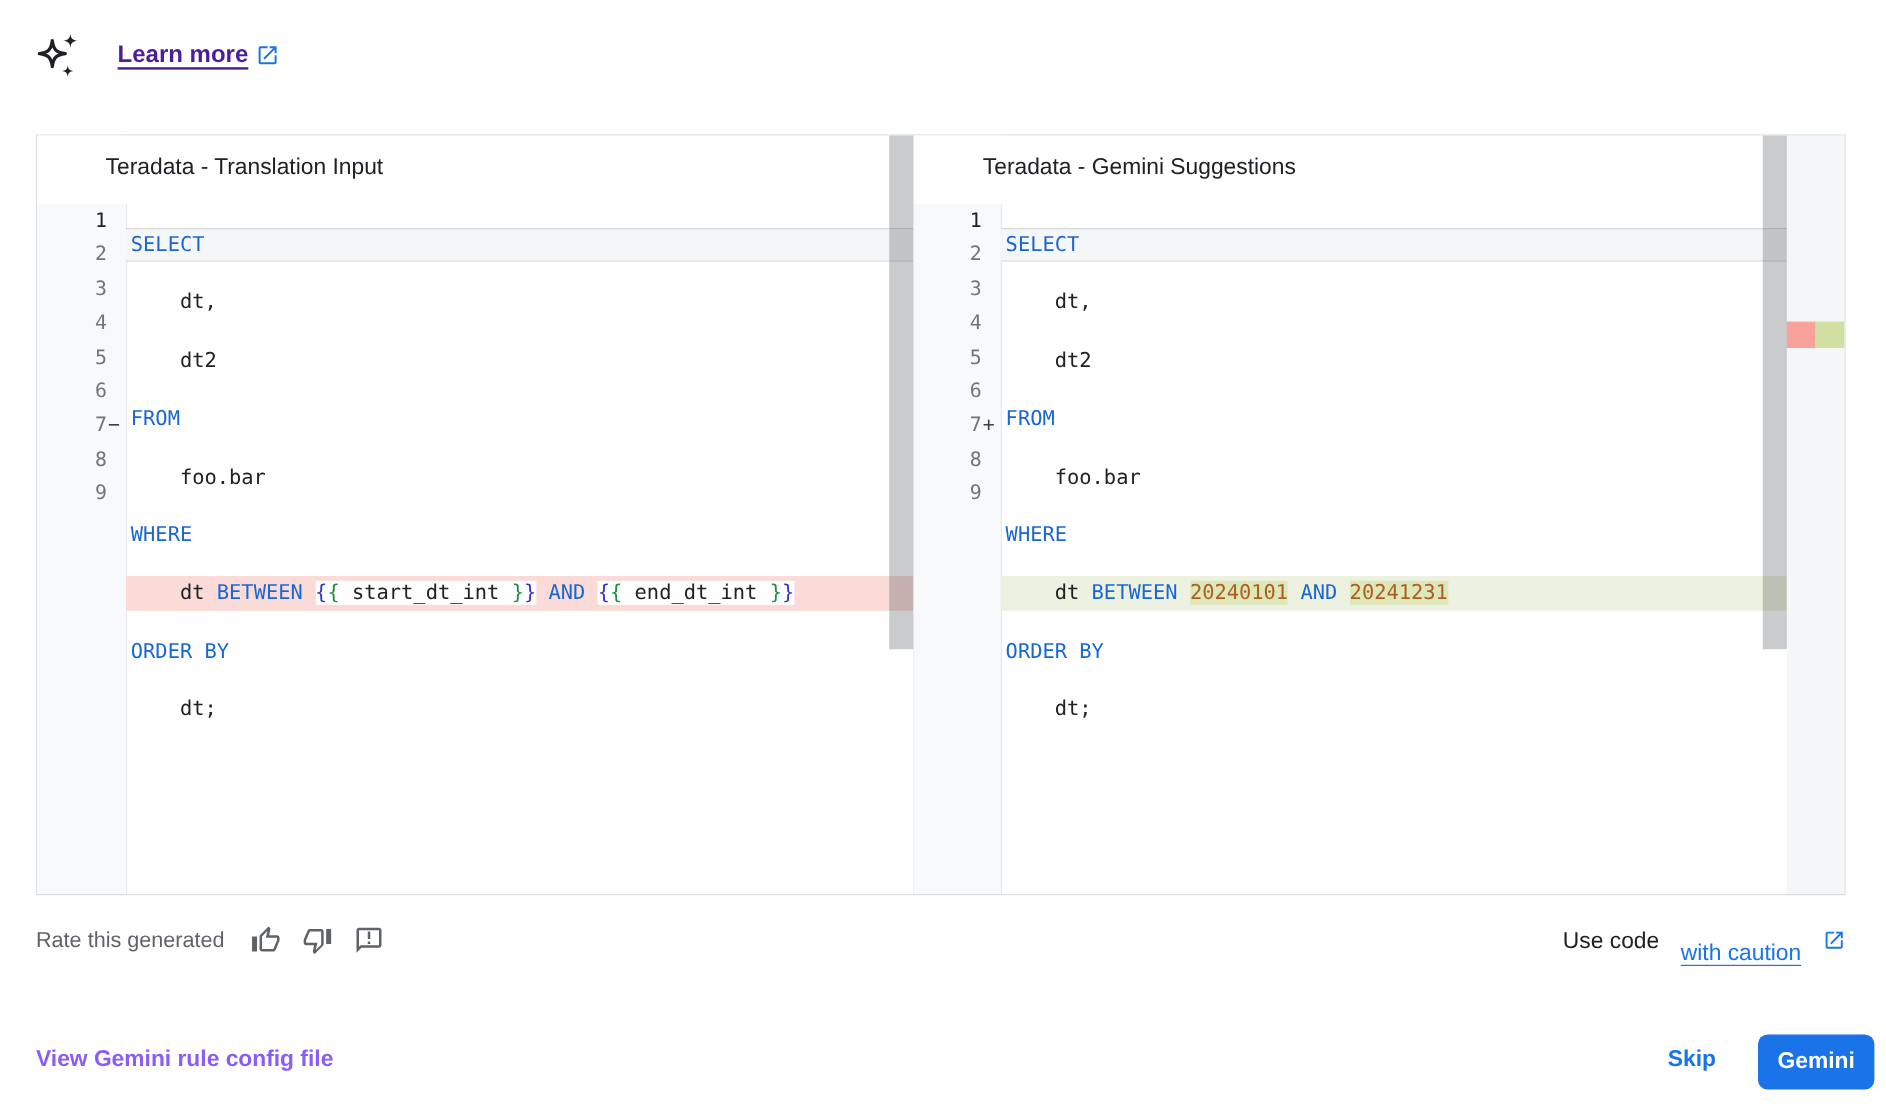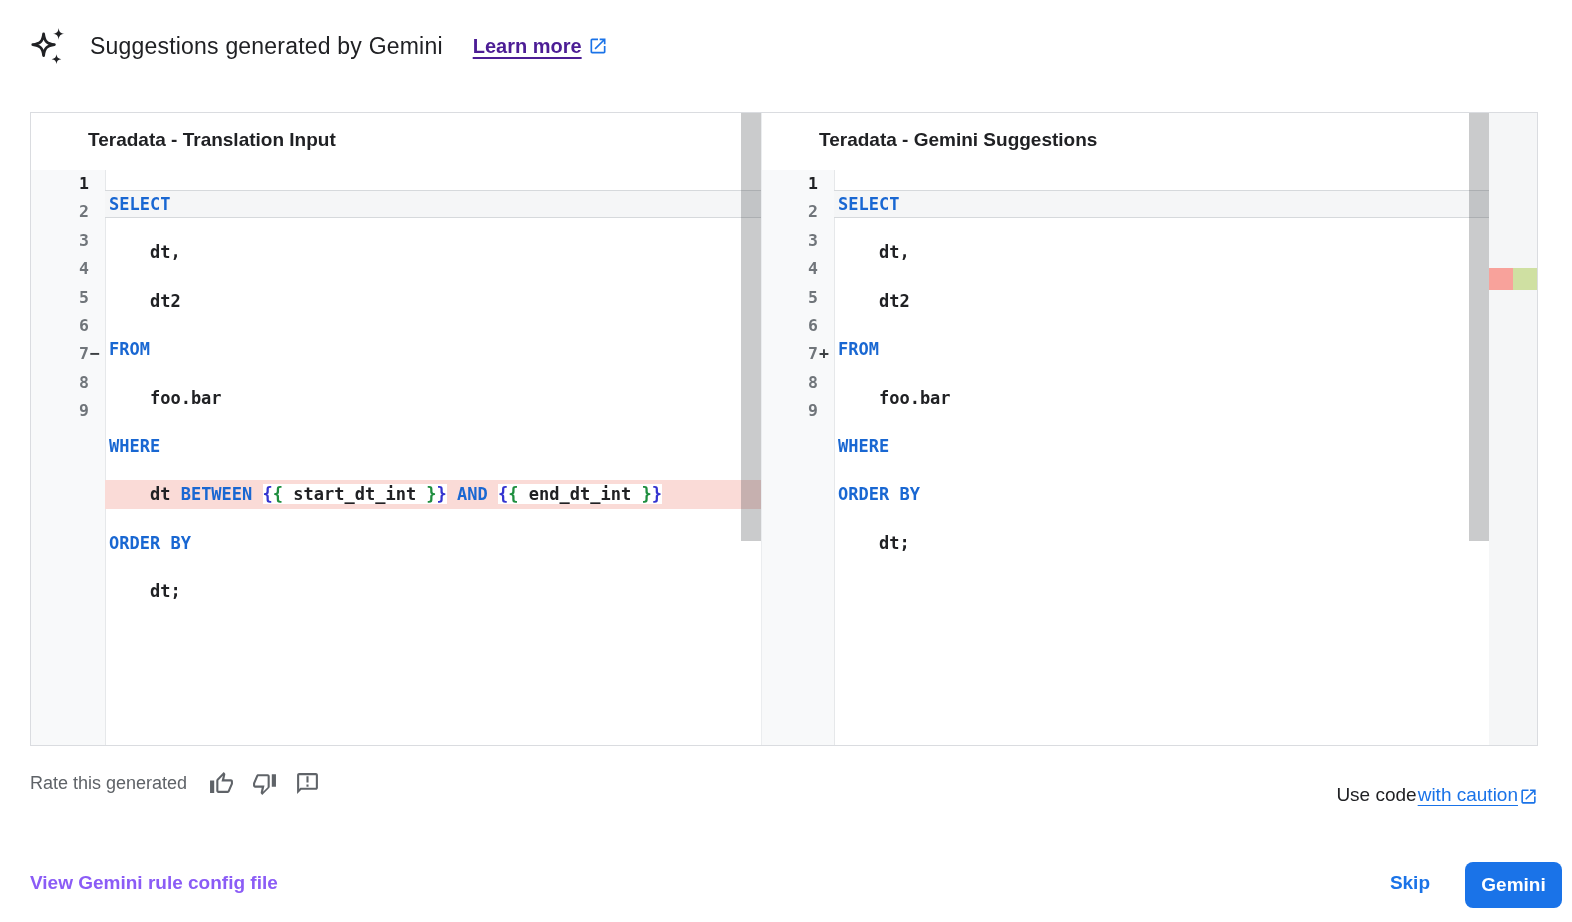--- a/index.html
+++ b/index.html
@@ -11,21 +11,21 @@
   .top-header{position:absolute;left:30px;top:26px;display:flex;align-items:center;}
   .spark{width:38px;height:40px;flex:none;}
   .main-title{margin-left:22px;font-size:23px;color:#202124;letter-spacing:.2px;}
   .learn-more{margin-left:30px;display:flex;align-items:center;gap:6px;cursor:pointer;}
   .learn-more .lm-text{color:#4c1d95;font-size:20px;font-weight:600;text-decoration:underline;text-underline-offset:4px;}
   .ext-icon{width:20px;height:20px;fill:#1a73e8;}
 
   
   .diff{position:absolute;left:30px;top:112px;width:1508px;height:634px;
     border:1px solid #dadce0;box-sizing:border-box;background:#fff;display:flex;}
-  .pane{position:relative;height:100%;box-sizing:border-box;flex:none;font-weight:bold;}
+  .pane{position:relative;height:100%;box-sizing:border-box;flex:none;}
   .pane.left{width:730px;}
   .pane.right{width:776px;border-left:1px solid #ebedef;}
 
   .gutter{position:absolute;left:0;top:0;bottom:0;background:#f8f9fa;border-right:1px solid #e6e8ea;z-index:1;}
   .pane.left  .gutter{width:74px;}
   .pane.right .gutter{width:72px;}
 
   .pane-header{position:absolute;left:0;top:0;height:57px;background:#fff;z-index:2;box-sizing:border-box;
     padding:16px 0 0 57px;font-size:19px;color:#202124;}
   .pane.left  .pane-header{right:0;}
@@ -66,41 +66,40 @@
   .ruler{position:absolute;right:0;top:0;bottom:0;width:48px;background:#f5f6f7;z-index:3;}
   .ruler .mark-removed{position:absolute;left:0;top:155px;width:24px;height:22px;background:#f8a29b;}
   .ruler .mark-added{position:absolute;left:24px;top:155px;width:24px;height:22px;background:#cfe0a2;}
 
   
   .rate-row{position:absolute;left:30px;top:771px;display:flex;align-items:center;}
   .rate-label{font-size:18px;color:#5f6368;}
   .icon-btn{width:25px;height:25px;margin-left:18px;background:none;border:none;padding:0;cursor:pointer;}
   .icon-btn:first-of-type{margin-left:22px;}
   .icon-btn svg{width:25px;height:25px;fill:#5f6368;display:block;}
-  .use-code{position:absolute;right:34px;top:774px;display:flex;align-items:flex-end;gap:1px;font-size:19px;}
+  .use-code{position:absolute;right:34px;top:774px;display:flex;align-items:flex-start;gap:18px;font-size:19px;}
   .use-code .uc-text{color:#202124;}
   .use-code .uc-link{color:#1a73e8;text-decoration:underline;text-underline-offset:4px;cursor:pointer;margin-top:10px;}
 
   
   .view-config{position:absolute;left:30px;top:872px;font-size:19px;font-weight:600;color:#8b5cf6;cursor:pointer;}
   .skip-btn{position:absolute;right:142px;top:872px;font-size:19px;font-weight:700;color:#1a73e8;
     background:none;border:none;padding:0;cursor:pointer;font-family:inherit;}
   .apply-btn{position:absolute;right:10px;top:862px;width:97px;height:46px;background:#1a73e8;border:none;
     border-radius:8px;color:#fff;font-size:19px;font-weight:600;font-family:inherit;cursor:pointer;}
 </style>
 </head>
 <body>
 
 <div class="top-header">
   <svg class="spark" viewBox="0 0 26 27">
     <path d="M9.3 5.2 C9.9 10.3 11.6 12 16.7 12.6 C11.6 13.2 9.9 14.9 9.3 20 C8.7 14.9 7 13.2 1.9 12.6 C7 12 8.7 10.3 9.3 5.2 Z" fill="none" stroke="#202124" stroke-width="1.9" stroke-linejoin="round"></path>
     <path d="M19.6 1.2 C19.9 3.9 20.9 4.9 23.6 5.2 C20.9 5.5 19.9 6.5 19.6 9.2 C19.3 6.5 18.3 5.5 15.6 5.2 C18.3 4.9 19.3 3.9 19.6 1.2 Z" fill="#202124"></path>
     <path d="M18.1 19.2 C18.35 21.4 19.2 22.25 21.4 22.5 C19.2 22.75 18.35 23.6 18.1 25.8 C17.85 23.6 17 22.75 14.8 22.5 C17 22.25 17.85 21.4 18.1 19.2 Z" fill="#202124"></path>
   </svg>
-  <span class="main-title">Suggestions generated by Gemini</span>
   <span class="learn-more">
     <span class="lm-text">Learn more</span>
     <svg class="ext-icon" viewBox="0 0 24 24">
       <path d="M19 19H5V5h7V3H5c-1.11 0-2 .9-2 2v14c0 1.1.89 2 2 2h14c1.1 0 2-.9 2-2v-7h-2v7zM14 3v2h3.59l-9.83 9.83 1.41 1.41L19 6.41V10h2V3h-7z"></path>
     </svg>
   </span>
 </div>
 
 <div class="diff">
 
@@ -202,20 +201,21 @@
           <span class="gsign"></span>
         </div>
       </div>
     <div class="code-layer">
         <div class="cline active"><span class="tok-kw">SELECT</span></div>
         <div class="cline"><span class="tok-pl">    dt,</span></div>
         <div class="cline"><span class="tok-pl">    dt2</span></div>
         <div class="cline"><span class="tok-kw">FROM</span></div>
         <div class="cline"><span class="tok-pl">    foo.bar</span></div>
         <div class="cline"><span class="tok-kw">WHERE</span></div>
+        <div class="cline added"><span class="tok-pl">    dt </span><span class="tok-kw">BETWEEN</span><span class="tok-pl"> </span><span class="chunk"><span class="tok-num">20240101</span></span><span class="tok-pl"> </span><span class="tok-kw">AND</span><span class="tok-pl"> </span><span class="chunk"><span class="tok-num">20241231</span></span></div>
         <div class="cline"><span class="tok-kw">ORDER BY</span></div>
         <div class="cline"><span class="tok-pl">    dt;</span></div>
       </div>
     <div class="scrollbar">
       <div class="scroll-thumb"></div>
     </div>
     <div class="ruler">
       <div class="mark-removed"></div>
       <div class="mark-added"></div>
     </div>

